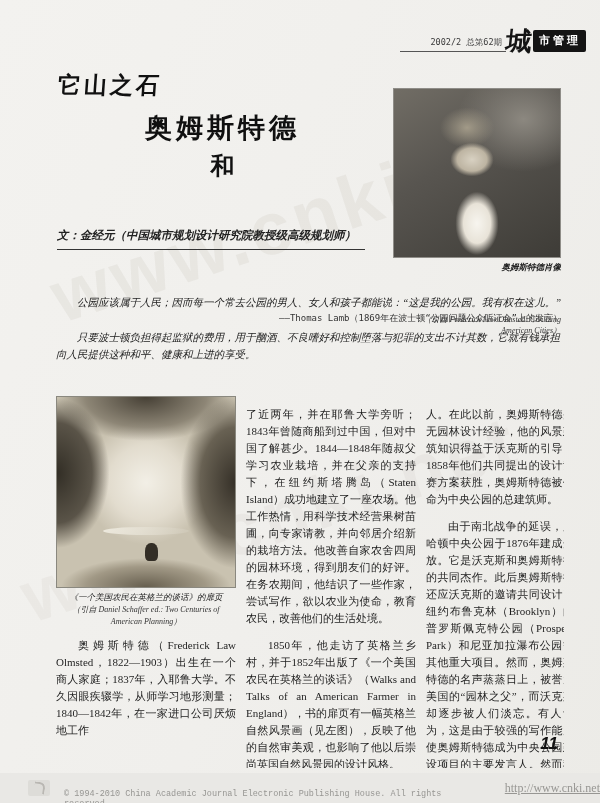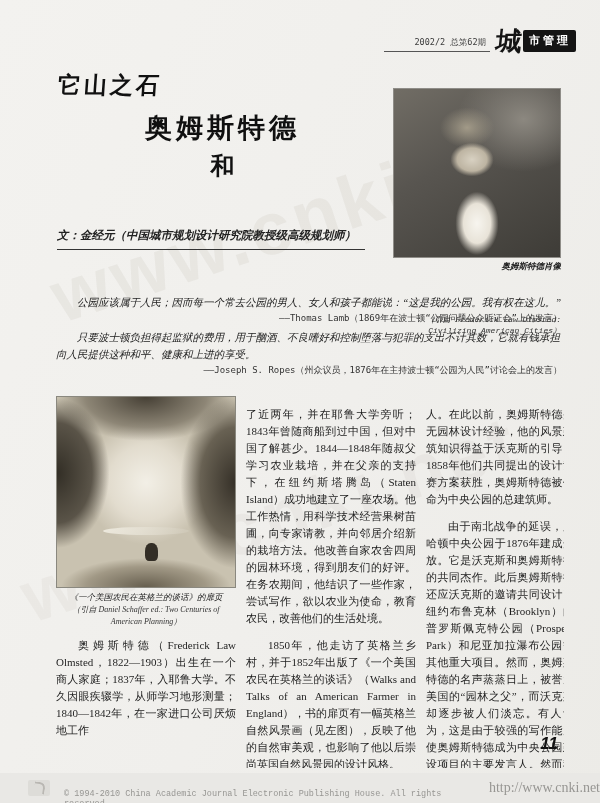--- a/index.html
+++ b/index.html
@@ -11,21 +11,21 @@
   }
   
   .watermark{
     position:absolute;left:40px;top:170px;width:560px;
     font-family:"Liberation Sans",sans-serif;font-weight:bold;
     font-size:74px;color:rgba(175,170,158,0.14);
     transform:rotate(-18deg);letter-spacing:4px;pointer-events:none;
   }
   .watermark.second{top:470px;left:10px;color:rgba(175,170,158,0.10);}
   
-  .header{position:absolute;top:30px;right:24px;display:flex;align-items:flex-end;gap:6px;}
+  .header{position:absolute;top:30px;right:14px;display:flex;align-items:flex-end;}
   .issue{font-family:"DejaVu Sans Mono",monospace;font-size:8.5px;color:#3a3a3a;
     border-bottom:1px solid #555;padding:0 4px 2px 30px;}
   .logo{display:flex;align-items:flex-end;}
   .logo-lead{font-family:"Liberation Sans",sans-serif;font-weight:900;font-size:26px;
     line-height:22px;transform:skewX(-6deg);color:#141414;}
   .logo-rest{background:#141414;color:#fff;font-family:"Liberation Sans",sans-serif;
     font-weight:bold;font-size:11px;letter-spacing:3px;padding:3px 5px 4px 6px;
     border-radius:2px;margin-left:1px;}
   
   .banner{position:absolute;left:58px;top:70px;
@@ -45,21 +45,21 @@
   .portrait{position:absolute;left:393px;top:88px;width:168px;}
   .portrait-photo{
     width:166px;height:168px;border:1px solid #8f8d88;
     background:
       radial-gradient(ellipse 30px 44px at 50% 80%, #f7f5ef 0%, #e8e3d8 45%, rgba(220,214,202,0) 72%),
       radial-gradient(ellipse 27px 21px at 47% 42%, #d8d1c2 0%, #bdb4a2 55%, rgba(170,162,148,0) 80%),
       radial-gradient(ellipse 36px 27px at 44% 23%, #a29a88 0%, rgba(130,122,108,0) 75%),
       radial-gradient(ellipse 95px 75px at 78% 18%, #8c8880 0%, rgba(110,106,98,0) 70%),
       linear-gradient(150deg, #716d65 0%, #585550 40%, #3e3c37 100%);
   }
-  .portrait-caption{margin-top:4px;text-align:right;font-style:italic;line-height:11px;font-family:Liberation Mono, monospace;}
+  .portrait-caption{margin-top:4px;text-align:right;font-style:italic;line-height:11px;}
   .portrait-caption .cap-t{font-weight:bold;font-size:8.5px;color:#222;}
   .portrait-caption .cap-s{font-size:8px;color:#333;margin-top:41px;}
   
   .epigraphs{position:absolute;left:56px;top:294px;width:506px;font-size:10.5px;color:#222;}
   .epi-text{text-indent:2em;line-height:17px;font-style:italic;}
   .epi-attr{text-align:right;font-size:9px;line-height:15px;color:#333;
     font-family:"DejaVu Sans Mono",monospace;margin-bottom:3px;}
   
   .columns{position:absolute;left:56px;top:396px;width:508px;height:372px;
     display:flex;gap:10px;overflow:hidden;}
@@ -89,21 +89,21 @@
   
   .page-number{position:absolute;right:42px;top:734px;
     font-family:"Liberation Sans",sans-serif;font-weight:bold;font-size:17px;color:#111;font-style:italic;}
   
   .footer{position:absolute;left:0;bottom:0;width:600px;height:30px;
     background:#e9e8e5;display:flex;align-items:center;gap:14px;padding-left:28px;box-sizing:border-box;}
   .footer-logo{width:22px;height:16px;background:#dddcd8;border-radius:2px;position:relative;flex:none;}
   .footer-logo::after{content:"";position:absolute;left:6px;top:2px;width:9px;height:10px;
     border:2px solid #b9b7b2;border-left:none;border-bottom:none;border-radius:0 6px 0 0;transform:rotate(8deg);}
   .footer-text{font-size:8.5px;color:#979693;font-family:Liberation Mono, monospace;margin-top:22px;}
-  .footer-url{font-size:14px;color:#979693;}
+  .footer-url{font-size:12px;color:#979693;text-decoration:underline;}
 </style>
 </head>
 <body>
 
 <div class="page">
 
   <div class="watermark">www.cnki.net</div>
   <div class="watermark second">www.cnki.net</div>
 
   <div class="header">
@@ -128,21 +128,20 @@
     <div class="portrait-caption">
       <div class="cap-t">奥姆斯特德肖像</div>
       <div class="cap-s">（引自 Frederick Law Olmsted: Civilizing American Cities）</div>
     </div>
   </div>
 
   <div class="epigraphs">
     <div class="epi-text">公园应该属于人民；因而每一个常去公园的男人、女人和孩子都能说：“这是我的公园。我有权在这儿。”</div>
     <div class="epi-attr">——Thomas Lamb（1869年在波士顿“公园问题公众听证会”上的发言）</div>
     <div class="epi-text">只要波士顿负担得起监狱的费用，用于酗酒、不良嗜好和控制堕落与犯罪的支出不计其数，它就有钱承担向人民提供这种和平、健康和上进的享受。</div>
-    <div class="epi-attr">——Joseph S. Ropes（州众议员，1876年在主持波士顿“公园为人民”讨论会上的发言）</div>
   </div>
 
   <div class="columns">
     <div class="col col-left">
       <div class="engraving">
         <div class="water-glint"></div>
         <div class="figure-silhouette"></div>
       </div>
       <div class="fig-caption">
         <span class="cap-t">《一个美国农民在英格兰的谈话》的扉页</span>

